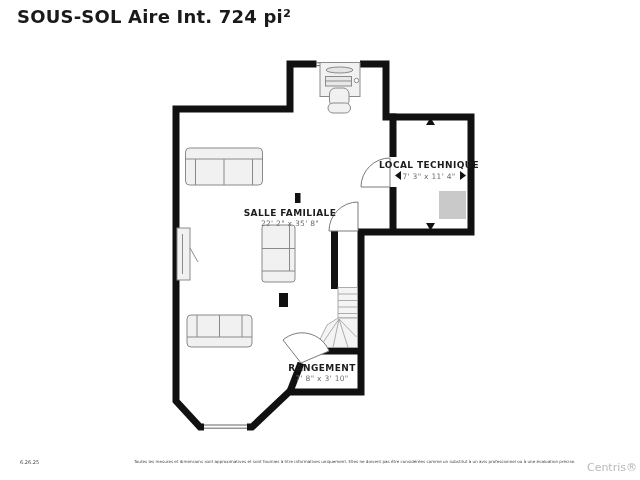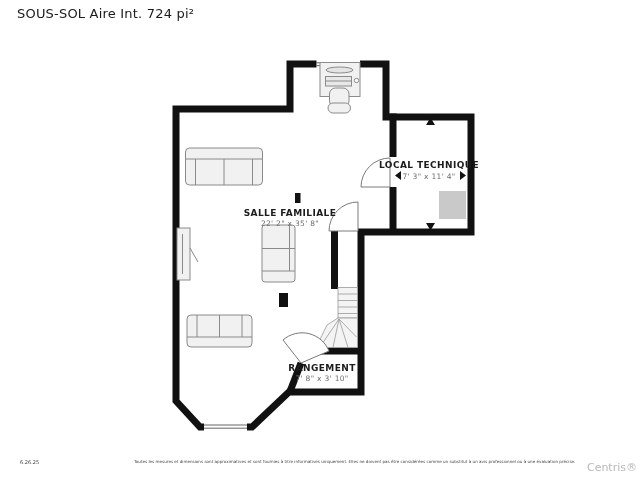--- a/index.html
+++ b/index.html
@@ -1,18 +1,18 @@
 <!DOCTYPE html>
 <html><head>
 <meta charset="utf-8">
 <style>
   html,body{margin:0;padding:0;background:#fff;}
   body{font-family:"DejaVu Sans","Liberation Sans",sans-serif;}
   #stage{position:relative;width:640px;height:480px;background:#ffffff;overflow:hidden;}
-  #plan-title{position:absolute;left:17px;top:6px;font-size:13px;color:#1a1a1a;letter-spacing:.2px;}
+  #plan-title{position:absolute;left:17px;top:6px;font-size:18px;color:#1a1a1a;letter-spacing:.2px;font-weight:bold;}
   #plan-svg{position:absolute;left:0;top:0;}
   .room-name{font-size:9px;font-weight:bold;fill:#1c1c1c;letter-spacing:.4px;}
   .room-dims{font-size:7.5px;fill:#6e6e6e;letter-spacing:.3px;}
   .furn{fill:#f1f1f1;stroke:#8a8a8a;stroke-width:1;}
   .furnline{stroke:#8a8a8a;stroke-width:1;fill:none;}
   .door{fill:#ffffff;stroke:#7a7a7a;stroke-width:1;}
   .stair{fill:#f4f4f4;stroke:#999;stroke-width:.8;}
   .stairline{stroke:#999;stroke-width:.8;fill:none;}
   .winline{stroke:#555;stroke-width:.9;}
   #footer-date{position:absolute;left:20px;top:459px;font-size:5px;color:#444;}

